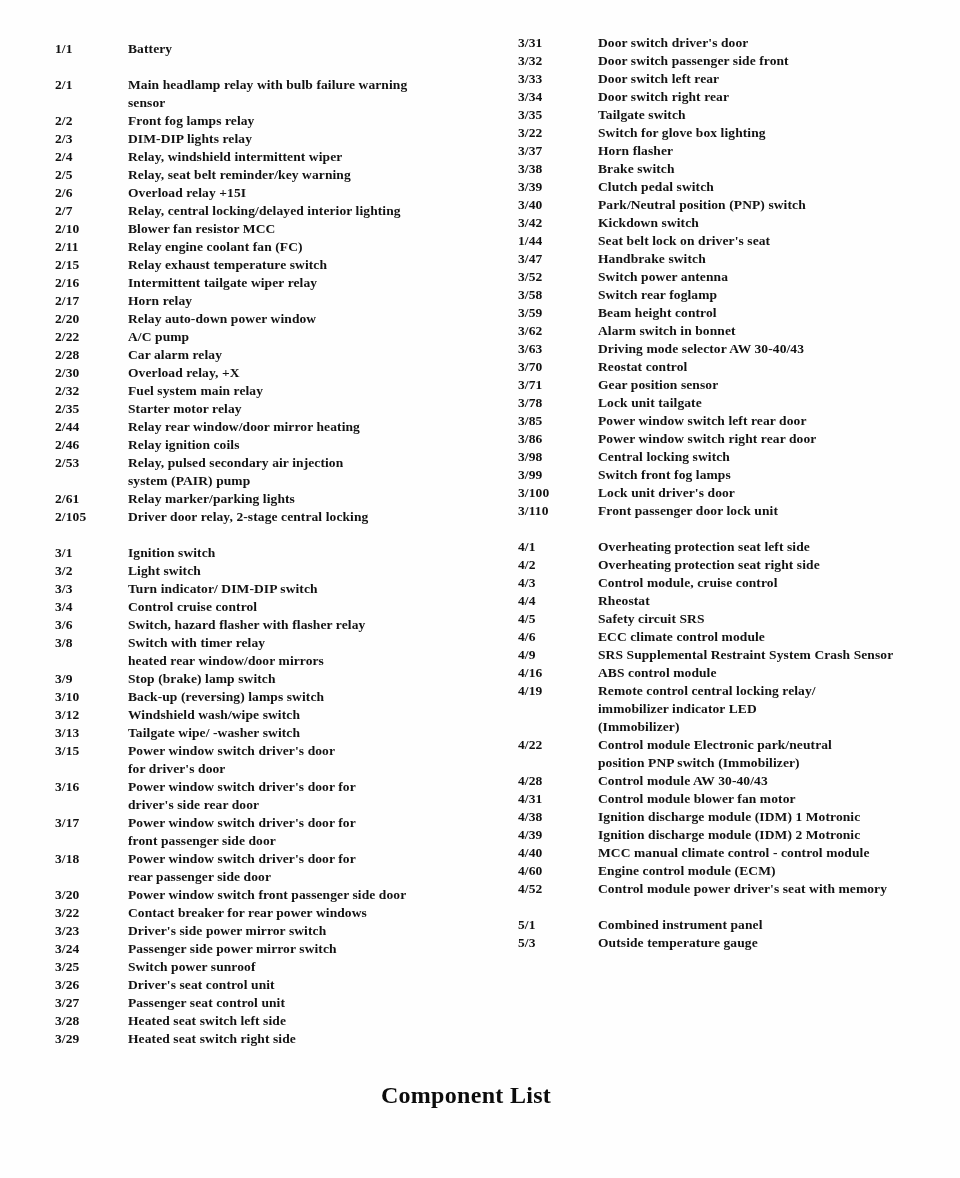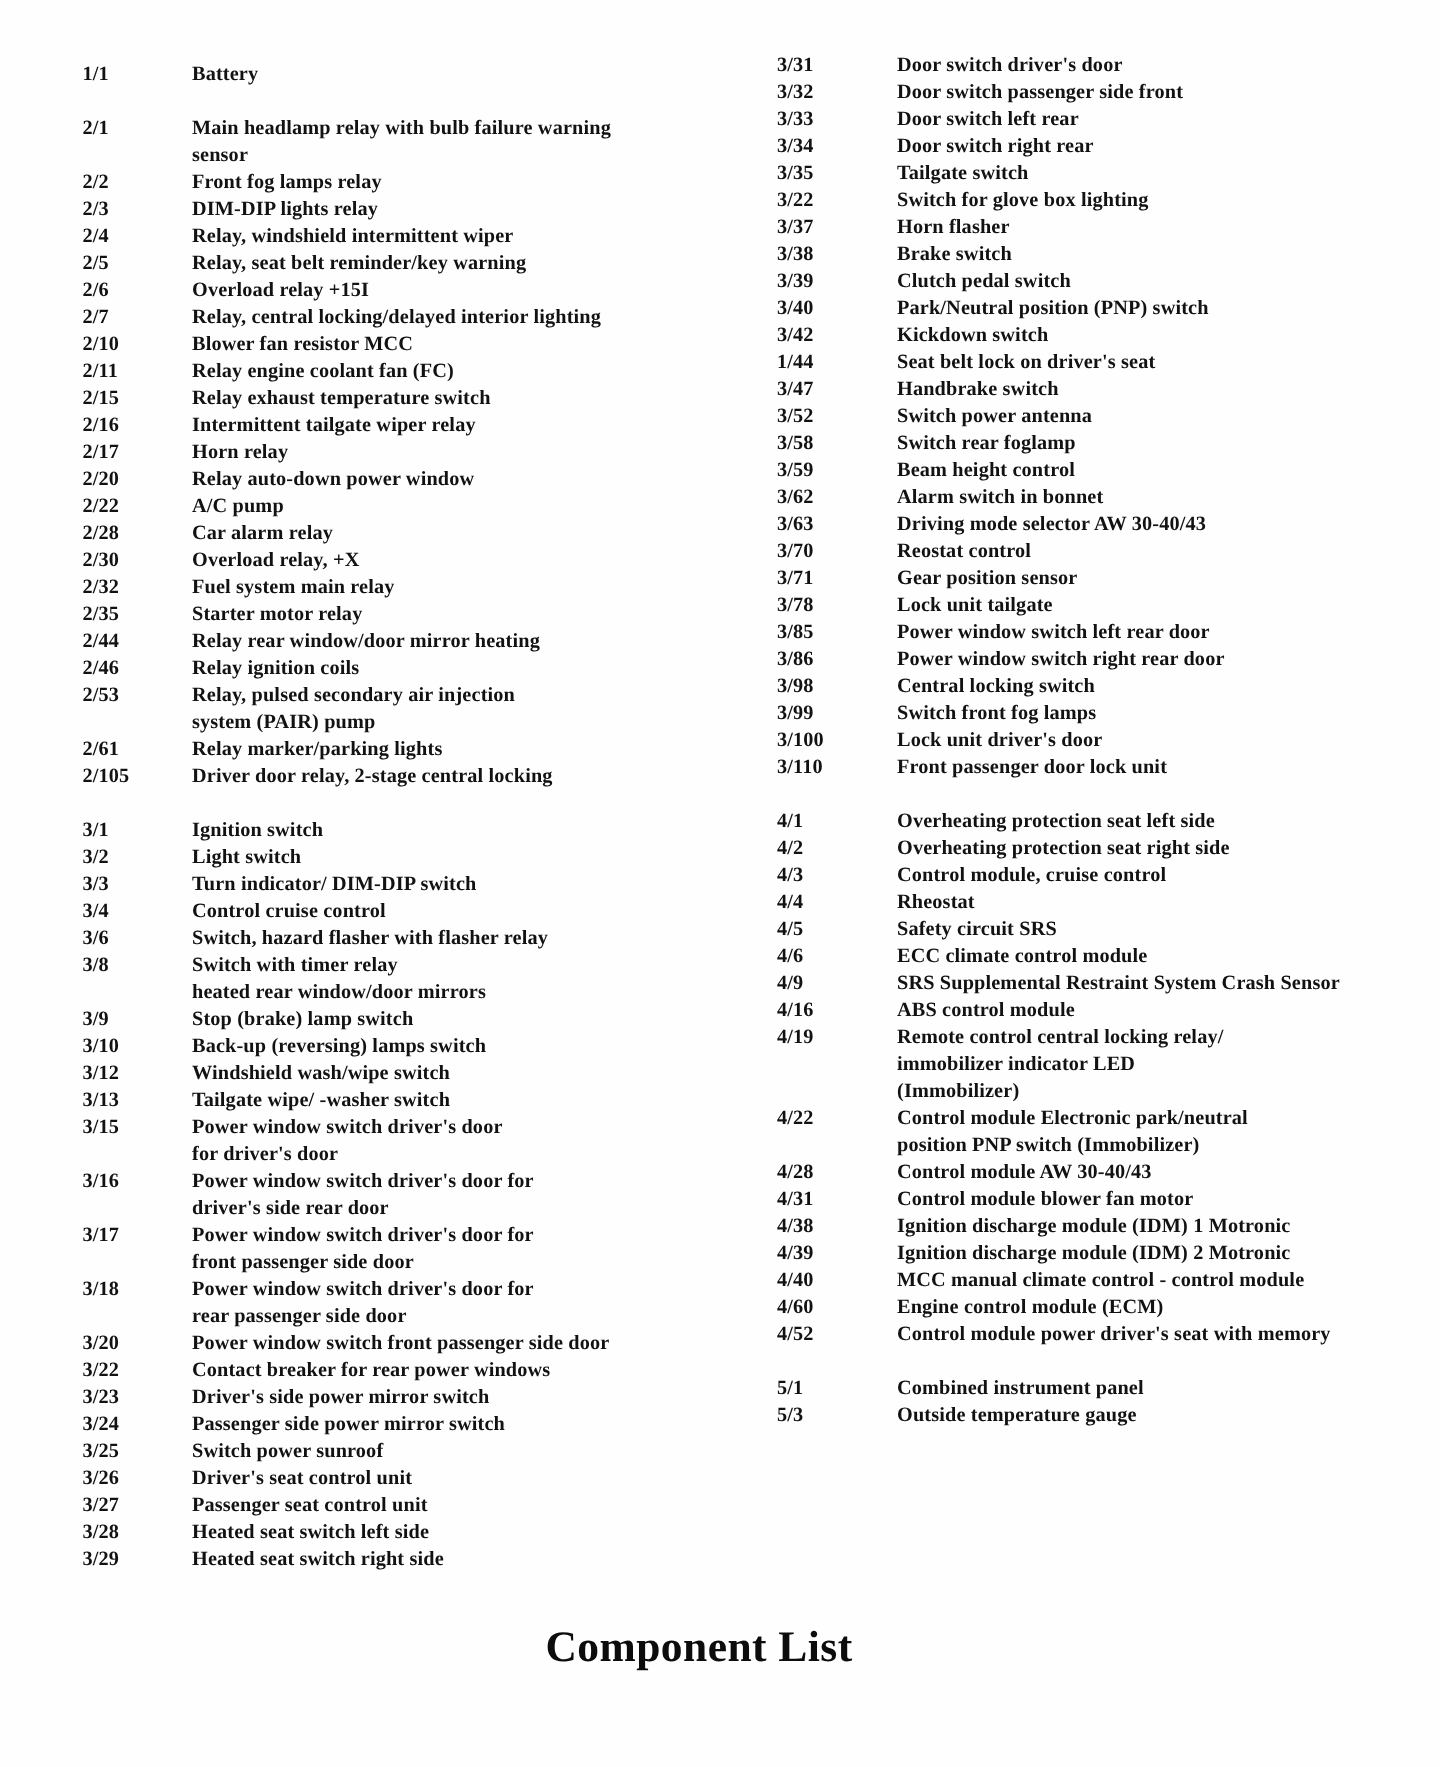--- a/index.html
+++ b/index.html
@@ -56,21 +56,21 @@
     flex: 1;
     white-space: pre-line;
   }
   .title {
     position: absolute;
     top: 1082px;
     left: 0;
     width: 932px;
     margin: 0;
     text-align: center;
-    font-size: 29px;
+    font-size: 24px;
     font-weight: 700;
     letter-spacing: 0.3px;
     color: #0c0c0c;
   }
 </style>
 </head>
 <body>
 
 <div class="page">
   <div class="columns">

